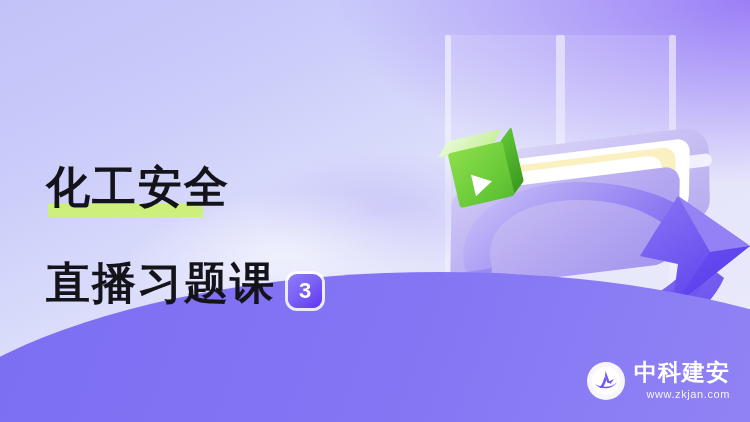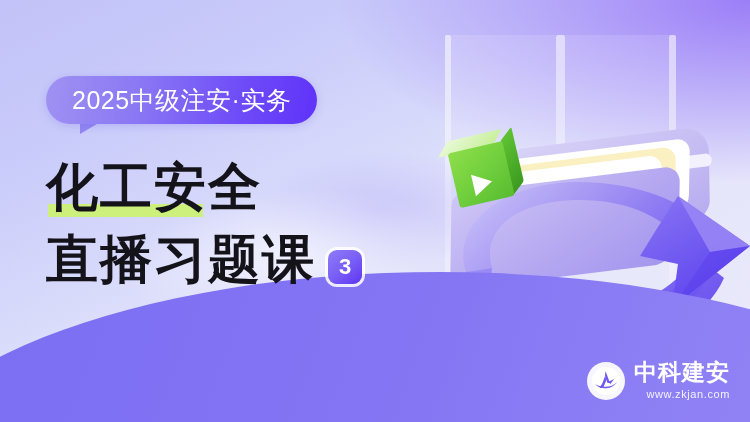--- a/index.html
+++ b/index.html
@@ -83,31 +83,31 @@
     border-top:13px solid #9287f2;
   }
 
   
   .title-block{position:absolute;left:46px;top:152px;}
   .hl-line{position:relative;height:72px;}
   .t-line{
     position:relative;z-index:2;
     font-family:"Liberation Serif","DejaVu Serif",serif;
     font-weight:bold;
-    font-size:52px;line-height:72px;
+    font-size:44px;line-height:72px;
     color:#14131a;
     letter-spacing:2px;
     white-space:nowrap;
   }
   .hl-bar{
     position:absolute;z-index:1;
     left:2px;top:52px;width:155px;height:13px;
     background:#cdf07c;
   }
-  .line2{position:relative;margin-top:0;display:flex;align-items:flex-end;}
+  .line2{position:relative;margin-top:24px;display:flex;align-items:flex-end;}
   .num-badge{
     position:relative;
     margin-left:12px;margin-bottom:12px;
     width:34px;height:34px;border-radius:9px;
     background:linear-gradient(140deg,#8f7cf8 0%,#7a5ff6 50%,#5e35f3 100%);
     box-shadow:0 0 0 3px rgba(255,255,255,.85);
     display:flex;align-items:center;justify-content:center;
     color:#fff;font-size:22px;font-weight:bold;
     font-family:"Liberation Sans","DejaVu Sans",sans-serif;
   }
@@ -263,24 +263,20 @@
       <div class="cube-face">
         <div class="play-tri"></div>
       </div>
     </div>
   </div>
 
   <div class="band-lo"></div>
   <div class="band-hi"></div>
   <div class="band"></div>
 
-  <div class="pill-wrap">
-    <div class="pill-tail"></div>
-    <div class="pill">2025中级注安·实务</div>
-  </div>
 
   <div class="title-block">
     <div class="hl-line">
       <div class="hl-bar"></div>
       <div class="t-line">化工安全</div>
     </div>
     <div class="line2">
       <div class="t-line">直播习题课</div>
       <div class="num-badge">3</div>
     </div>

